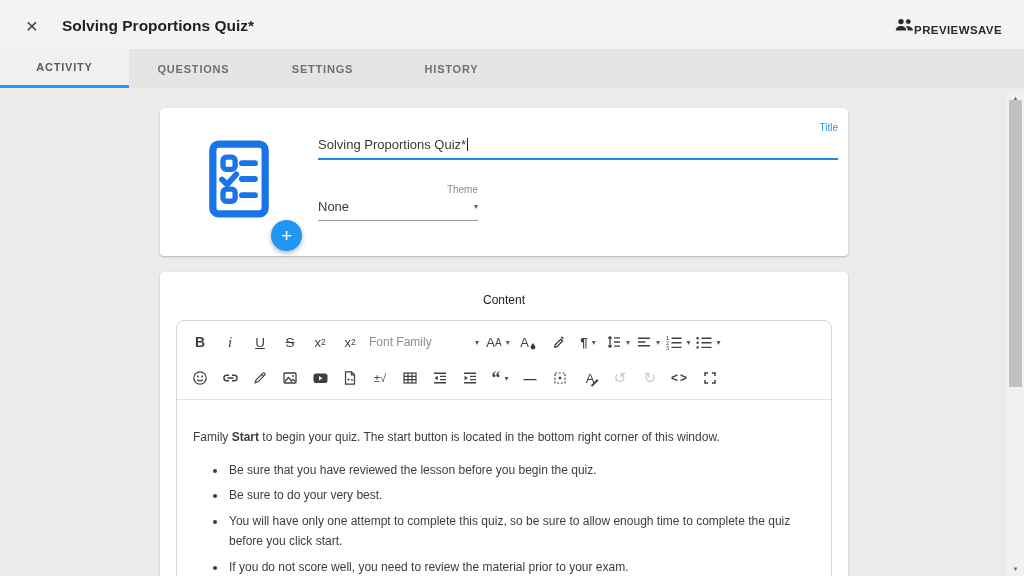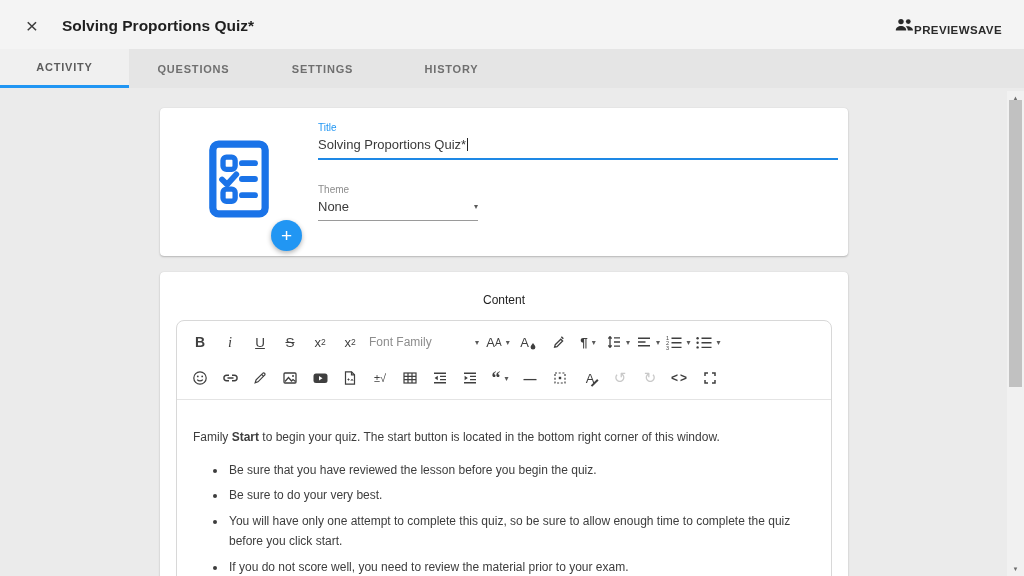--- a/index.html
+++ b/index.html
@@ -38,21 +38,21 @@
   }
   
   .card-activity { top:17px; height:148px; }
   .quiz-icon-wrap { position:absolute; left:48px; top:31px; }
   .fab {
     position:absolute; left:111px; top:112px; width:31px; height:31px; border-radius:50%;
     background:#2196f3; color:#fff; display:flex; align-items:center; justify-content:center;
     font-size:19px; font-weight:400; box-shadow:0 2px 5px rgba(0,0,0,.3); cursor:pointer;
   }
   .fields { position:absolute; left:158px; top:14px; width:520px; }
-  .field-label { font-size:10px; color:#8c8c8c; }
+  .field-label { font-size:10px; color:#8c8c8c;text-align:right; }
   .field-label.focused { color:#2196f3; }
   .title-value {
     font-size:13px; color:#3a3a3a; padding:4px 0 6px;
     border-bottom:2px solid #1e88e5; display:flex; align-items:center;
   }
   .text-cursor { display:inline-block; width:1px; height:13px; background:#222; margin-left:1px; }
   .theme-group { margin-top:24px; width:160px; }
   .theme-value {
     font-size:13px; color:#3a3a3a; padding:4px 0 6px; border-bottom:1px solid #9a9a9a;
     display:flex; align-items:center; justify-content:space-between; cursor:pointer;

